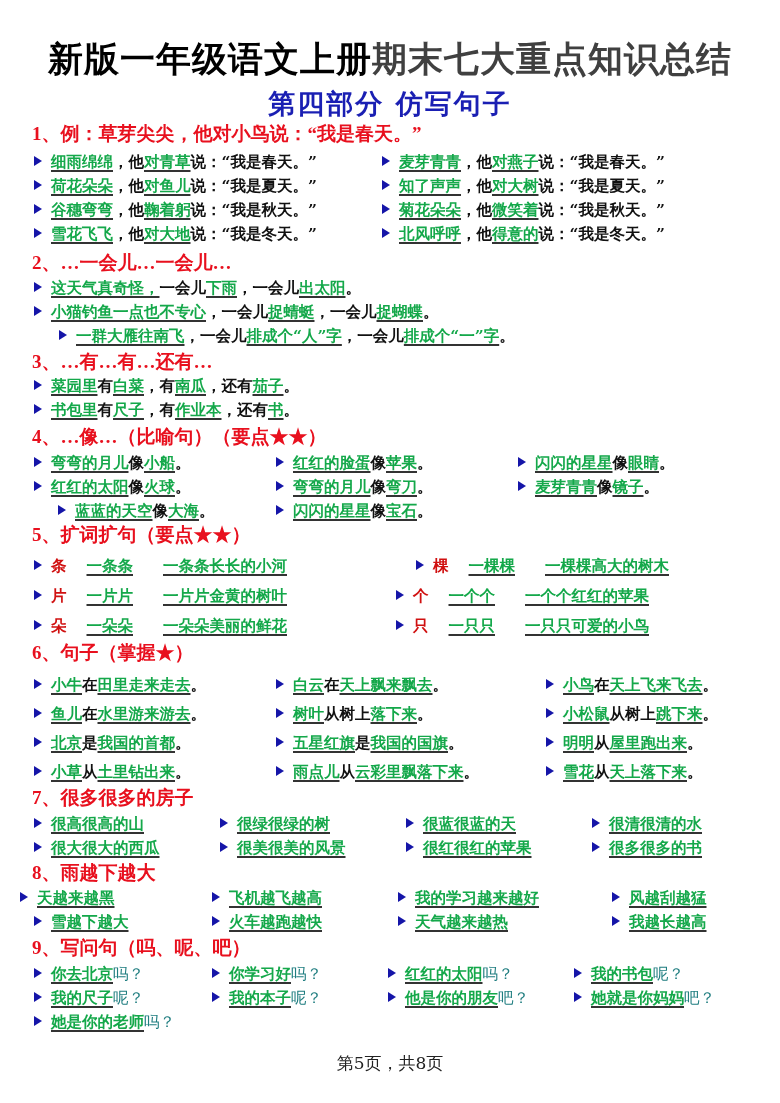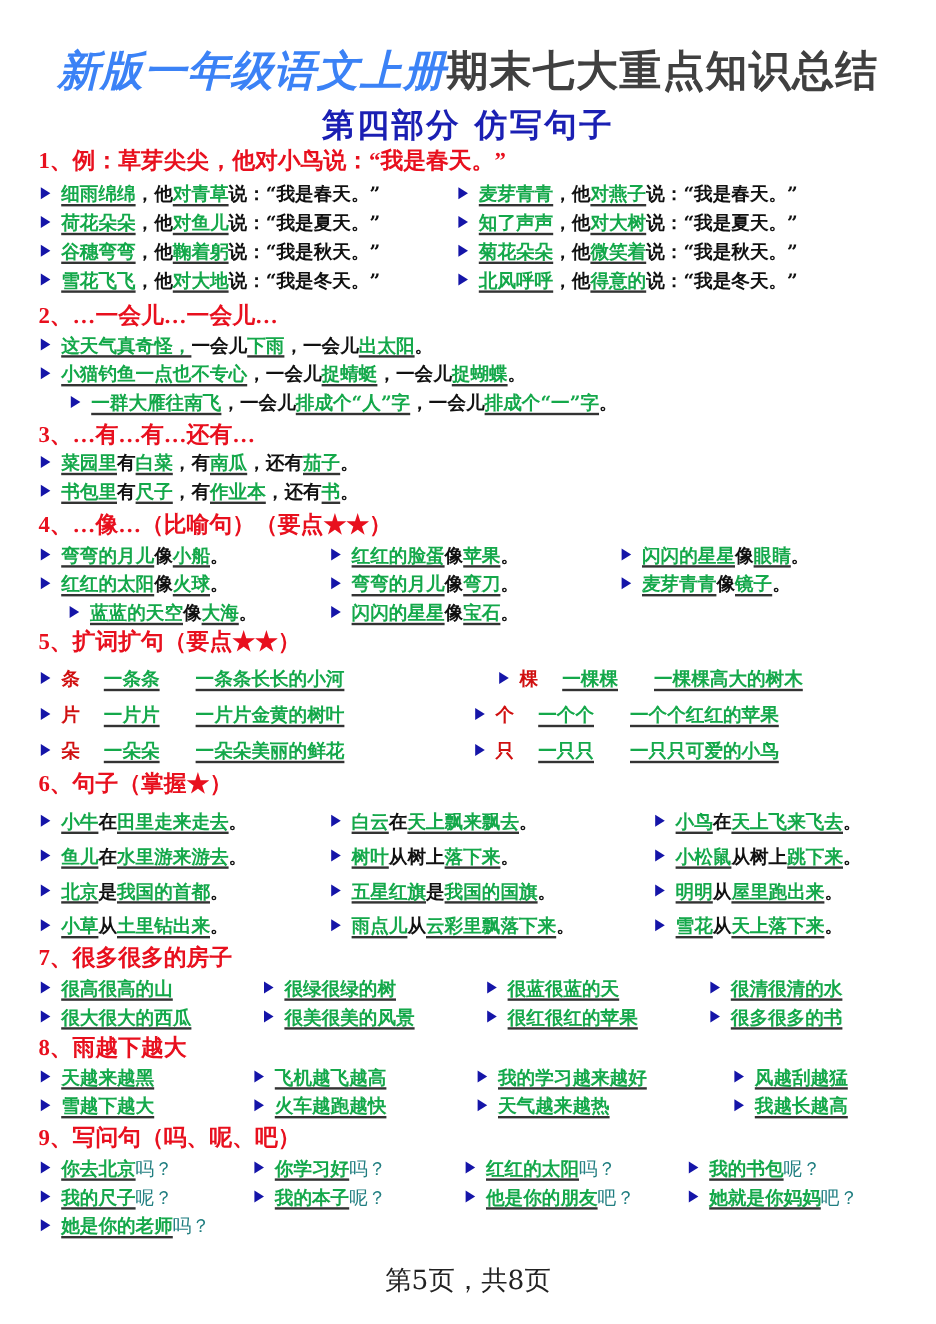--- a/index.html
+++ b/index.html
@@ -1,39 +1,39 @@
 <!DOCTYPE html>
 <html><head>
 <meta charset="utf-8">
 <style>
   html, body { margin:0; padding:0; background:#ffffff; }
   body { width:780px; height:1103px; position:relative; overflow:hidden;
          font-family: "DejaVu Serif", "Liberation Serif", serif; }
   .title { position:absolute; top:36px; left:0; width:780px; text-align:center;
            font-size:35px; font-weight:bold; letter-spacing:1px; white-space:nowrap;
            font-family:"DejaVu Sans", sans-serif; }
-  .title .black { color:#3b82f6;font-style:italic; }
+  .title .black { color:#000000; }
   .title .red { color:#404040; }
   .subtitle { position:absolute; top:86px; left:0; width:780px; text-align:center;
               color:#1a1fb3; font-size:27px; font-weight:bold; letter-spacing:2px;
               font-family:"DejaVu Sans", sans-serif; }
   .sec-h { position:absolute; left:32px; color:#e8101e; font-size:19px; font-weight:bold;
            white-space:nowrap; font-family:Liberation Serif, serif; }
   .row { position:absolute; white-space:nowrap; font-size:15.5px; font-weight:bold; }
   .item { position:absolute; white-space:nowrap; }
   .tri { display:inline-block; width:0; height:0; border-top:5px solid transparent;
          border-bottom:5px solid transparent; border-left:8px solid #1515a8;
          margin-right:9px; vertical-align:1px; }
   .g { color:#14a84a; text-decoration:underline; text-decoration-color:#333;
        text-underline-offset:3px; text-decoration-thickness:2px; }
   .k { color:#111; }
   .r { color:#d01010; }
   .t { color:#207e80; font-weight:normal; }
   .footer { position:absolute; top:1052px; left:0; width:780px; text-align:center;
-            font-size:22px; color:#222; font-family:"DejaVu Serif", serif; }
+            font-size:17px; color:#222; font-family:"DejaVu Serif", serif; }
 </style>
 </head>
 <body>
 
 <div class="title">
   <span class="black">新版一年级语文上册</span><span class="red">期末七大重点知识总结</span>
 </div>
 <div class="subtitle">第四部分  仿写句子</div>
 
 <div class="sec-h" style="top:121px">1、例：草芽尖尖，他对小鸟说：“我是春天。”</div>
@@ -87,21 +87,21 @@
     <div class="row item" style="left: 276px; top: 762px;"><span class="tri"></span><span class="g">雨点儿</span><span class="k">从</span><span class="g">云彩里飘落下来</span><span class="k">。</span></div>
     <div class="row item" style="left: 546px; top: 762px;"><span class="tri"></span><span class="g">雪花</span><span class="k">从</span><span class="g">天上落下来</span><span class="k">。</span></div>
     <div class="row item" style="left: 34px; top: 814px;"><span class="tri"></span><span class="g">很高很高的山</span></div>
     <div class="row item" style="left: 220px; top: 814px;"><span class="tri"></span><span class="g">很绿很绿的树</span></div>
     <div class="row item" style="left: 406px; top: 814px;"><span class="tri"></span><span class="g">很蓝很蓝的天</span></div>
     <div class="row item" style="left: 592px; top: 814px;"><span class="tri"></span><span class="g">很清很清的水</span></div>
     <div class="row item" style="left: 34px; top: 838px;"><span class="tri"></span><span class="g">很大很大的西瓜</span></div>
     <div class="row item" style="left: 220px; top: 838px;"><span class="tri"></span><span class="g">很美很美的风景</span></div>
     <div class="row item" style="left: 406px; top: 838px;"><span class="tri"></span><span class="g">很红很红的苹果</span></div>
     <div class="row item" style="left: 592px; top: 838px;"><span class="tri"></span><span class="g">很多很多的书</span></div>
-    <div class="row item" style="left: 34px; top: 888px;"><span class="tri"></span><span class="g">天越来越黑</span></div>
+    <div class="row item" style="left: 20px; top: 888px;"><span class="tri"></span><span class="g">天越来越黑</span></div>
     <div class="row item" style="left: 212px; top: 888px;"><span class="tri"></span><span class="g">飞机越飞越高</span></div>
     <div class="row item" style="left: 398px; top: 888px;"><span class="tri"></span><span class="g">我的学习越来越好</span></div>
     <div class="row item" style="left: 612px; top: 888px;"><span class="tri"></span><span class="g">风越刮越猛</span></div>
     <div class="row item" style="left: 34px; top: 912px;"><span class="tri"></span><span class="g">雪越下越大</span></div>
     <div class="row item" style="left: 212px; top: 912px;"><span class="tri"></span><span class="g">火车越跑越快</span></div>
     <div class="row item" style="left: 398px; top: 912px;"><span class="tri"></span><span class="g">天气越来越热</span></div>
     <div class="row item" style="left: 612px; top: 912px;"><span class="tri"></span><span class="g">我越长越高</span></div>
     <div class="row item" style="left: 34px; top: 964px;"><span class="tri"></span><span class="g">你去北京</span><span class="t">吗？</span></div>
     <div class="row item" style="left: 212px; top: 964px;"><span class="tri"></span><span class="g">你学习好</span><span class="t">吗？</span></div>
     <div class="row item" style="left: 388px; top: 964px;"><span class="tri"></span><span class="g">红红的太阳</span><span class="t">吗？</span></div>

